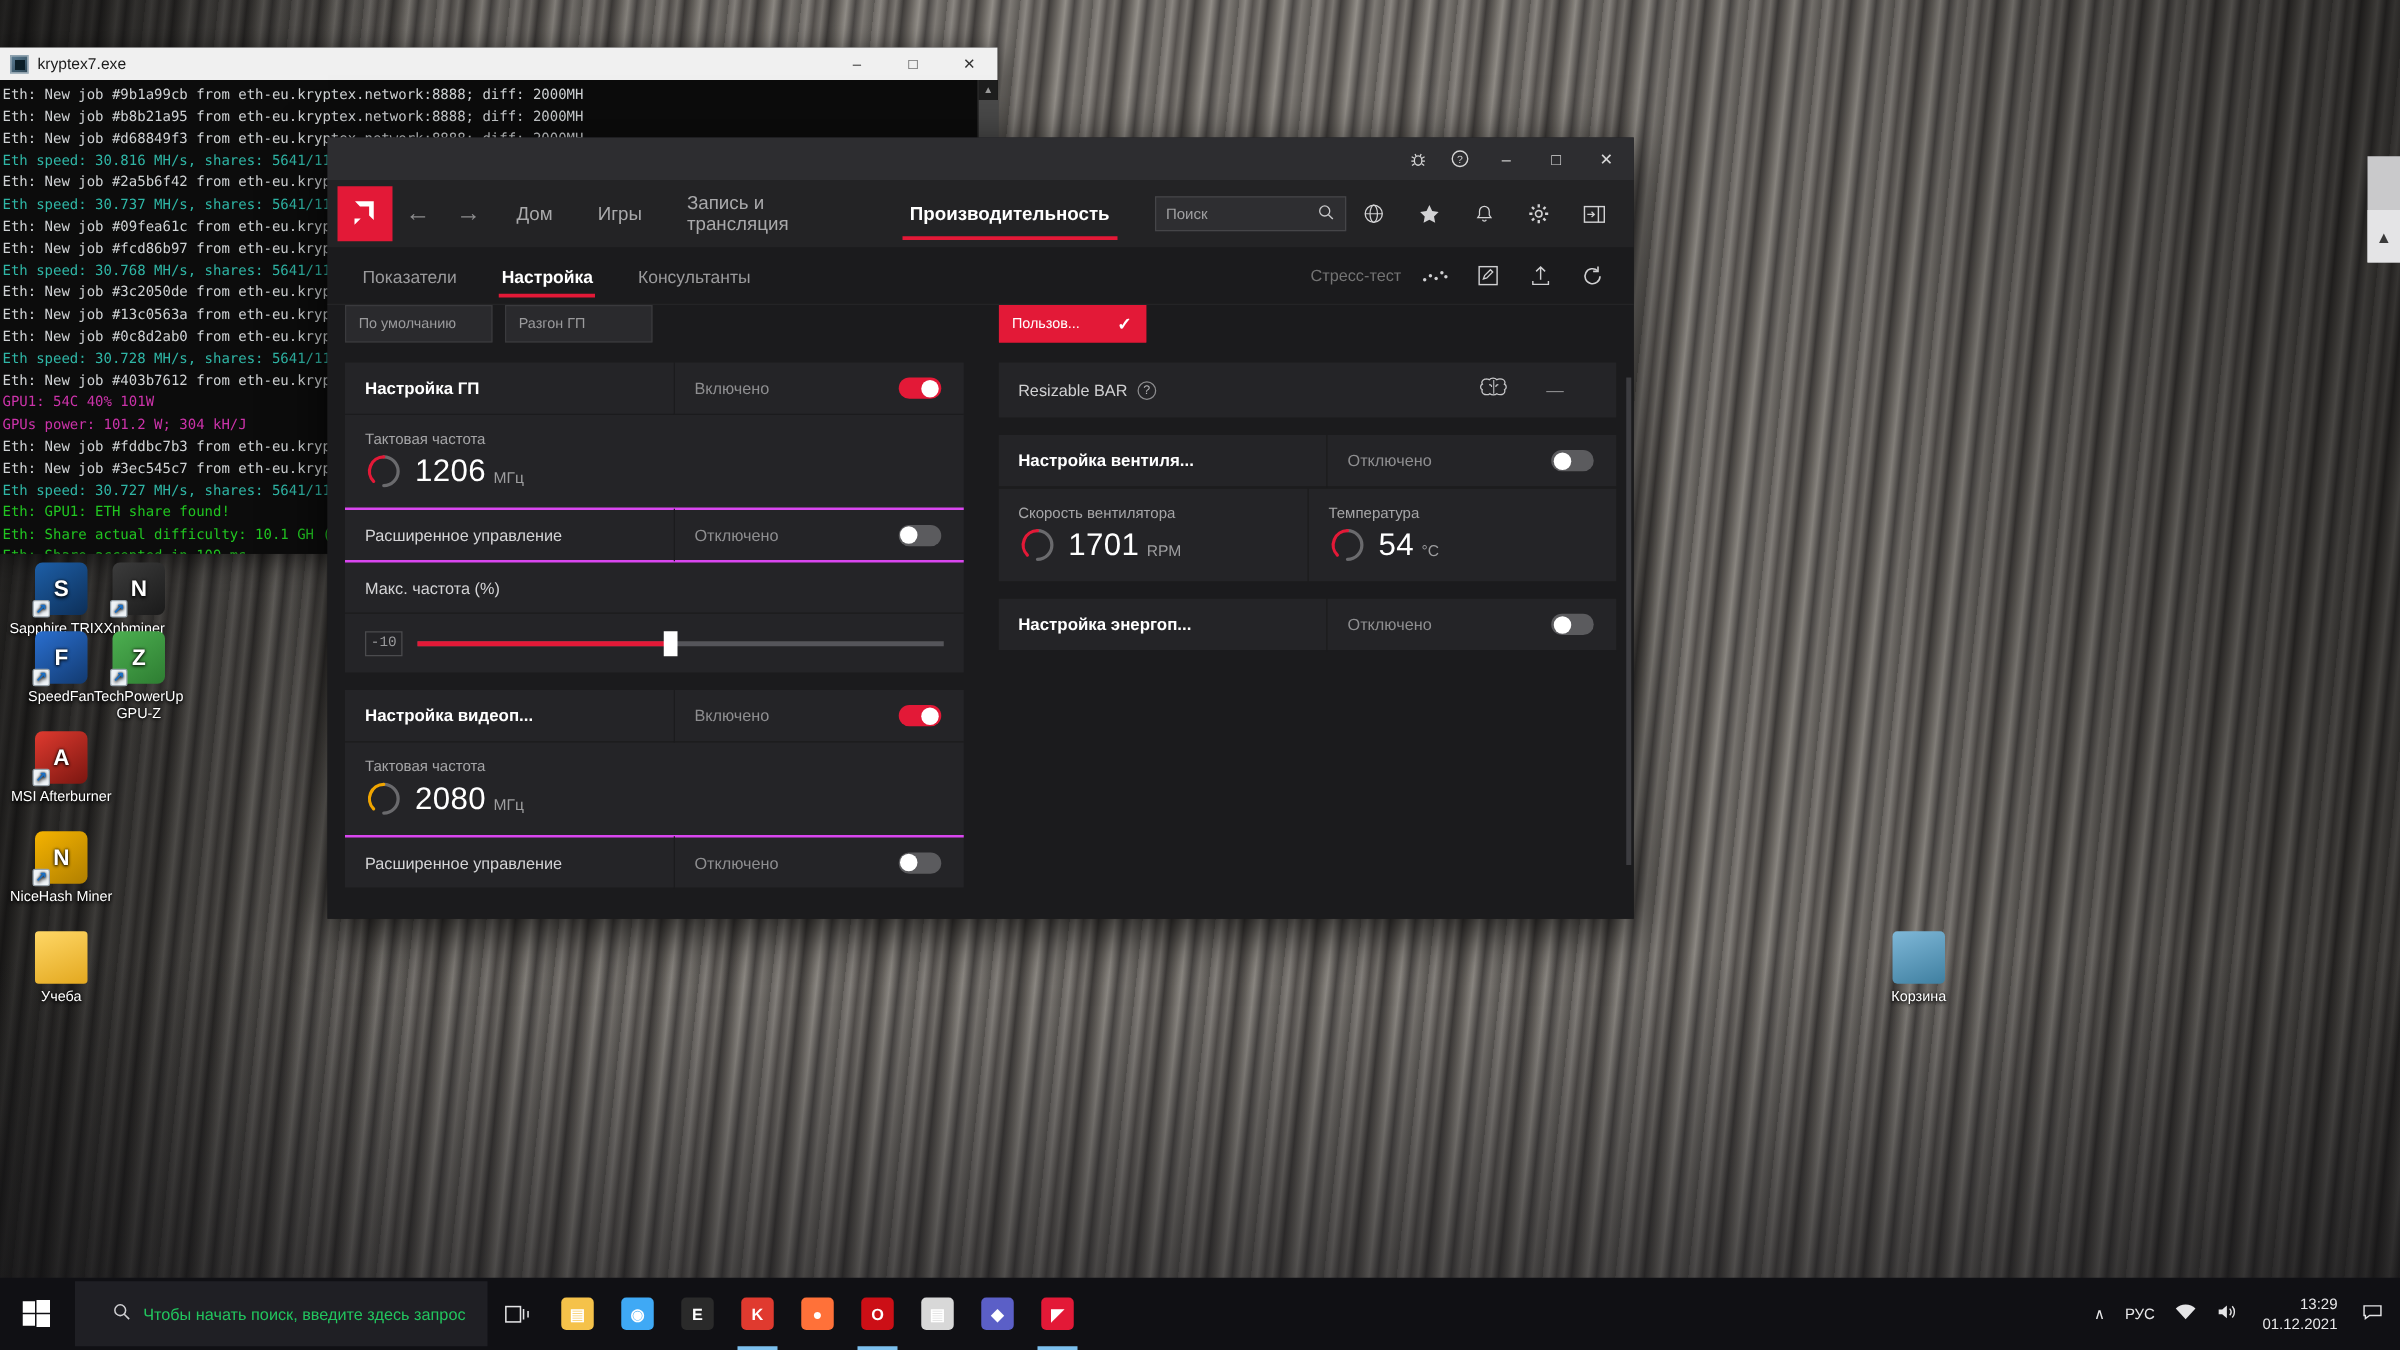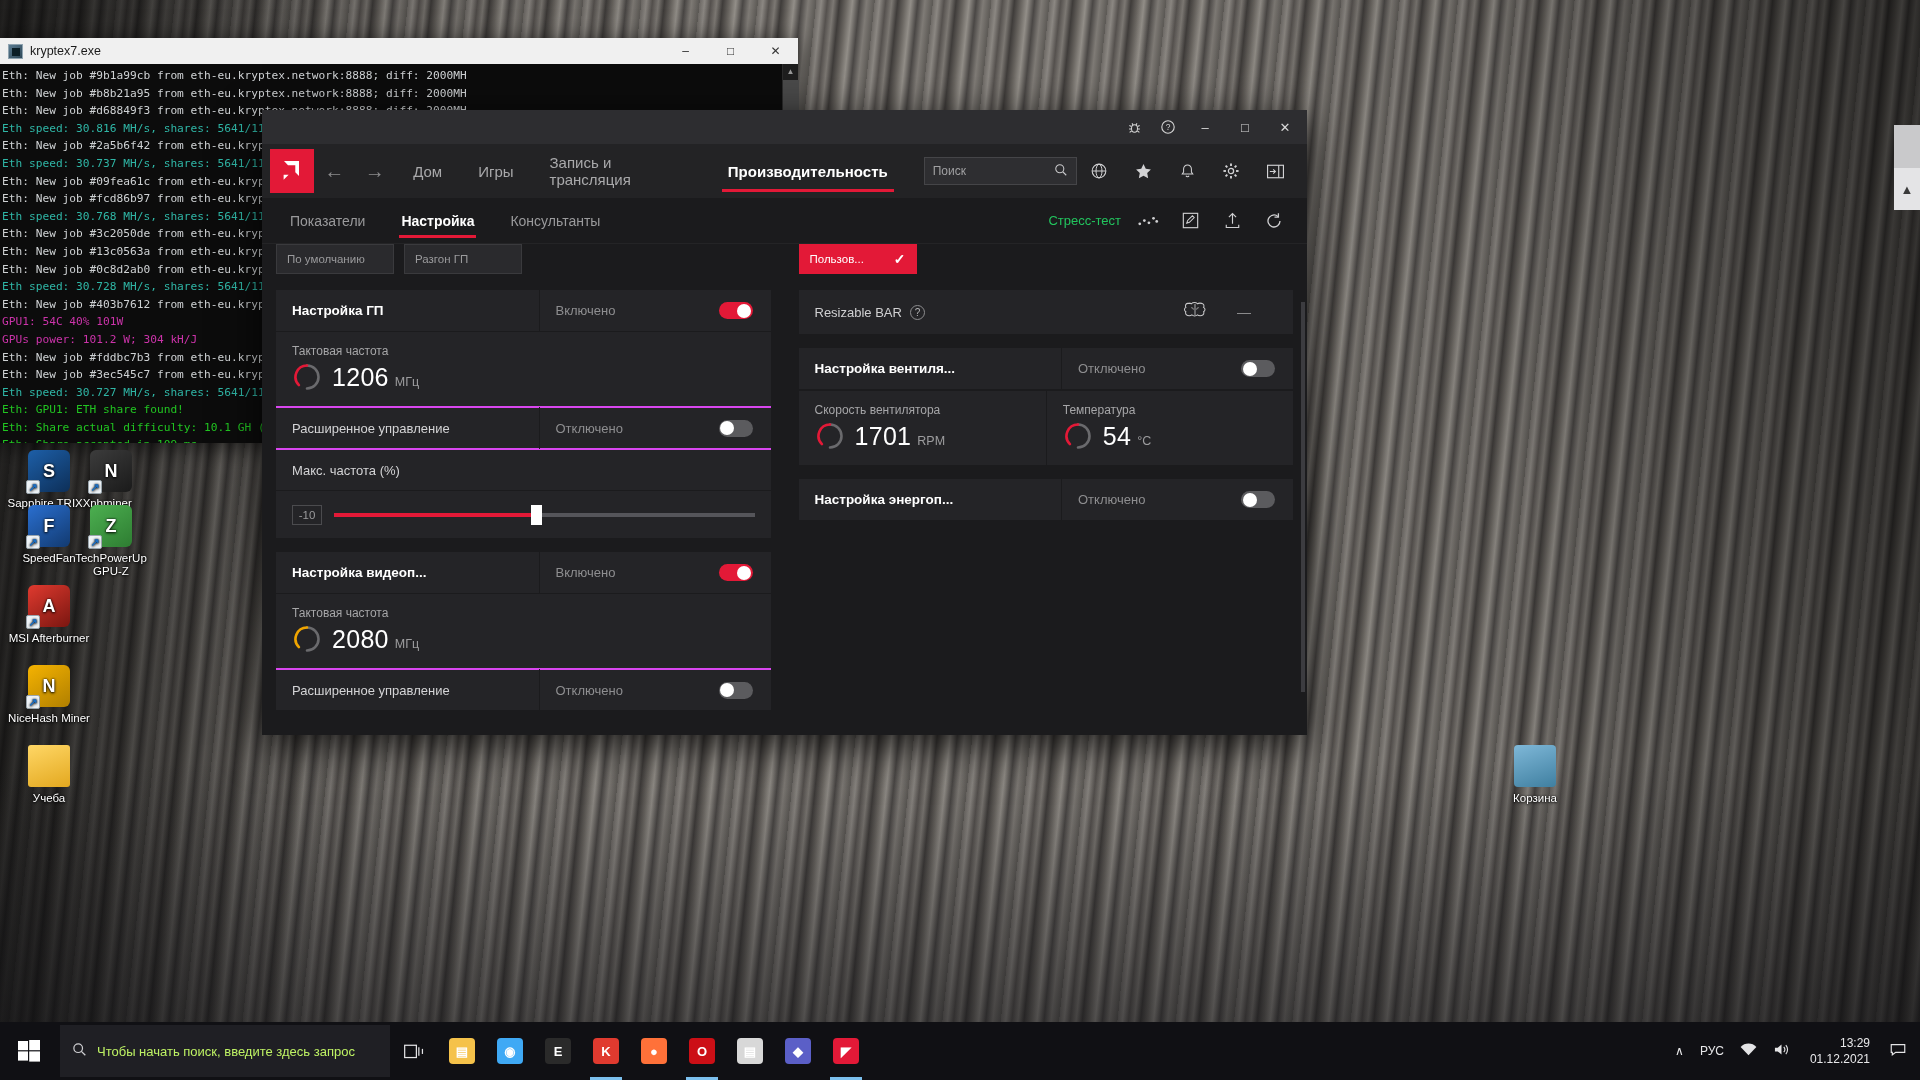--- a/index.html
+++ b/index.html
@@ -154,21 +154,21 @@
     height: 46px; display:flex; align-items:center; padding: 0 16px;
     color: #9a9a9c; font-size: 14px; position: relative; margin-left: 4px;
   }
   .sub-tab:first-child { margin-left: 12px; }
   .sub-tab.active { color:#fff; font-weight: bold; }
   .sub-tab.active::after {
     content:''; position:absolute; left:14px; right:14px; bottom:6px;
     height:3px; background:#e31937;
   }
   #subtab-right { margin-left:auto; display:flex; align-items:center; padding-right: 12px; }
-  #stress-label { color:#22c55e; font-size: 13px; margin-right: 6px; }
+  #stress-label { color:#737373; font-size: 13px; margin-right: 6px; }
   .act-ic { width: 42px; height: 46px; display:flex; align-items:center; justify-content:center; color:#d0d0d2; font-size: 15px; }
 
   #amd-content {
     flex: 1; display: flex; overflow: hidden; background: #1b1b1d;
     padding: 0 14px 0 14px; position: relative;
   }
   .col { width: 50%; display: flex; flex-direction: column; padding-top: 0; }
   .col.left { padding-right: 14px; }
   .col.right { padding-left: 14px; }
 
@@ -219,21 +219,21 @@
   .setting-row .name { flex: 1; padding-left: 16px; color: #d4d4d6; font-size: 13px; }
   .setting-row .val {
     width: 232px; height: 42px; padding-left: 16px; color: #8e8e90; font-size: 13px;
     border-left: 1px solid #1b1b1d; display: flex; align-items: center;
   }
   .setting-row .val.dropdown { justify-content: space-between; padding-right: 14px; }
   .slider-row { display:flex; align-items:center; height: 48px; padding: 0 16px; }
   .slider-badge {
     width: 30px; height: 20px; border: 1px solid #4b4b4e; color:#9a9a9c;
     font-size: 11.5px; display:flex; align-items:center; justify-content:center;
-    margin-right: 12px; flex: 0 0 auto;
+    margin-right: 12px; flex: 0 0 auto; font-family: Liberation Mono, monospace;
   }
   .slider-track { flex:1; height: 4px; background:#55555a; position: relative; }
   .slider-fill { position:absolute; left:0; top:0; height:4px; background:#e31937; }
   .slider-knob {
     position:absolute; top:-8px; width: 11px; height: 20px; background:#fff;
   }
   .plain-row {
     display:flex; align-items:center; height: 44px; padding: 0 16px; background:#242427;
   }
   .plain-row .lbl { color:#d0d0d2; font-size: 13px; display:flex; align-items:center; }
@@ -254,21 +254,21 @@
   }
 
   
   #taskbar {
     position: absolute; left:0; bottom:0; width: 1920px; height: 58px;
     background: #101014; display:flex; align-items:center;
   }
   #start-btn { width: 58px; height: 58px; display:flex; align-items:center; justify-content:center; }
   #search-box {
     width: 330px; height: 52px; background: #1f1f24; display:flex; align-items:center;
-    padding-left: 12px; color:#bef264; font-size: 13px; margin-left: 2px;
+    padding-left: 12px; color:#22c55e; font-size: 13px; margin-left: 2px; justify-content: center;
   }
   .tb-app {
     width: 48px; height: 58px; display:flex; align-items:center; justify-content:center;
     position: relative;
   }
   .tb-app.active::after {
     content:''; position:absolute; bottom:0; left:8px; right:8px; height:3px; background:#7cc0ee;
   }
   #tray { margin-left:auto; display:flex; align-items:center; padding-right: 6px; color:#e8e8ea; font-size: 12px; }
   #tray .t-ic { padding: 0 8px; }

